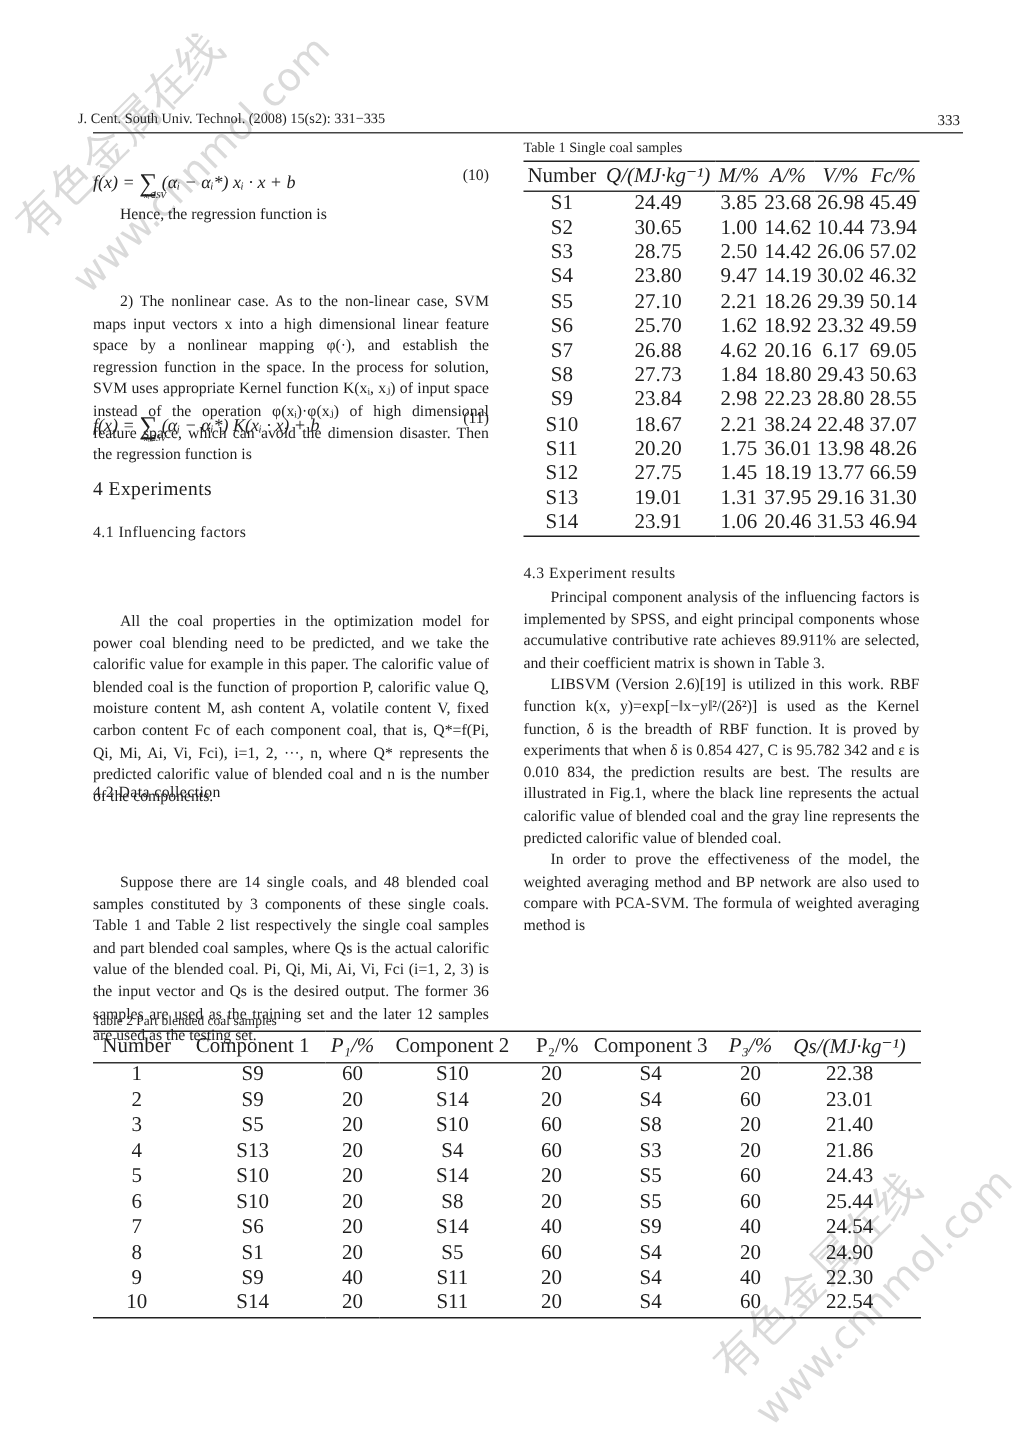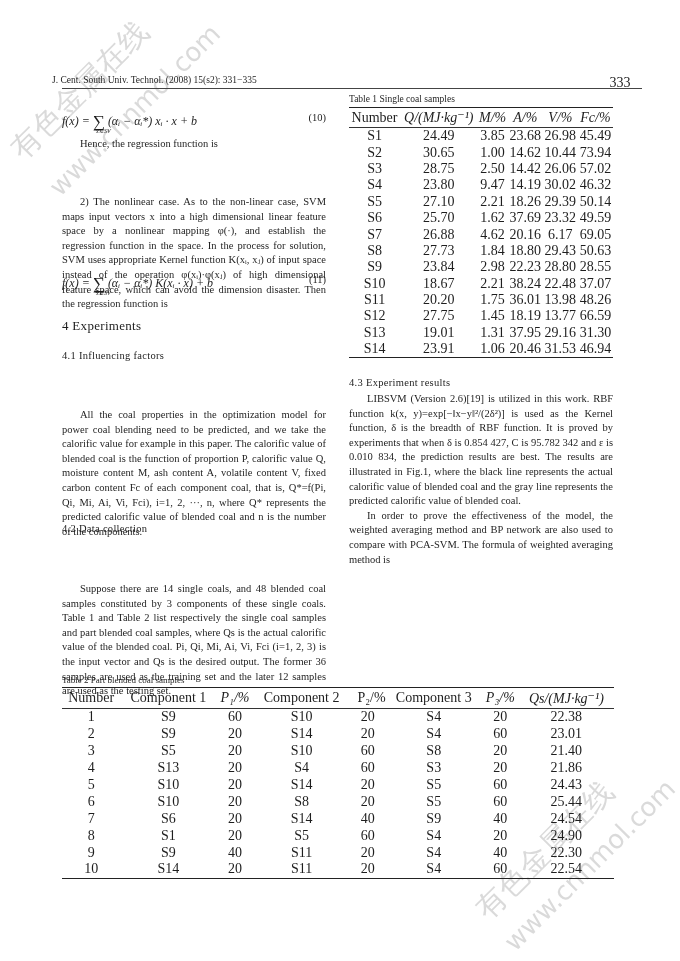--- a/index.html
+++ b/index.html
@@ -3,21 +3,21 @@
 <meta charset="utf-8">
 <style>
   html, body { margin: 0; padding: 0; background: #ffffff; }
   body {
     width: 680px; height: 961px; position: relative; overflow: hidden;
     font-family: "Liberation Serif", "DejaVu Serif", serif;
     color: #1e1e1e;
   }
   .abs { position: absolute; }
   .header-left { left: 52px; top: 75px; font-size: 9.5px; }
-  .header-right { left: 600px; top: 75px; font-size: 14px; width: 40px; text-align: center; }
+  .header-right { left: 600px; top: 75px; font-size: 10px; width: 40px; text-align: right; }
   .header-rule { left: 62px; top: 88px; width: 580px; height: 1px; background: #444; }
 
   .col { font-size: 10.5px; line-height: 14.6px; text-align: justify; }
   .left { left: 62px; width: 264px; margin-top: 44px; }
   .right { left: 349px; width: 264px; }
 
   p { margin: 0; }
   .indent { text-indent: 18px; }
 
   .eq { position: absolute; font-size: 12px; font-style: italic; }
@@ -138,21 +138,21 @@
         <td>27.10</td>
         <td>2.21</td>
         <td>18.26</td>
         <td>29.39</td>
         <td>50.14</td>
       </tr>
     <tr>
         <td>S6</td>
         <td>25.70</td>
         <td>1.62</td>
-        <td>37.69</td>
+        <td>18.92</td>
         <td>23.32</td>
         <td>49.59</td>
       </tr>
     <tr>
         <td>S7</td>
         <td>26.88</td>
         <td>4.62</td>
         <td>20.16</td>
         <td>6.17</td>
         <td>69.05</td>
@@ -211,20 +211,21 @@
         <td>1.06</td>
         <td>20.46</td>
         <td>31.53</td>
         <td>46.94</td>
       </tr>
   </tbody>
 </table>
 
 <div class="abs subsec" style="left:349px;top:377px;">4.3 Experiment results</div>
 <div class="abs col right" style="top:392px;">
+  <p class="indent">Principal component analysis of the influencing factors is implemented by SPSS, and eight principal components whose accumulative contributive rate achieves 89.911% are selected, and their coefficient matrix is shown in Table 3.</p>
   <p class="indent">LIBSVM (Version 2.6)[19] is utilized in this work. RBF function k(x, y)=exp[−‖x−y‖²/(2δ²)] is used as the Kernel function, δ is the breadth of RBF function. It is proved by experiments that when δ is 0.854 427, C is 95.782 342 and ε is 0.010 834, the prediction results are best. The results are illustrated in Fig.1, where the black line represents the actual calorific value of blended coal and the gray line represents the predicted calorific value of blended coal.</p>
   <p class="indent">In order to prove the effectiveness of the model, the weighted averaging method and BP network are also used to compare with PCA-SVM. The formula of weighted averaging method is</p>
 </div>
 
 <div class="cap" style="left:62px;top:675px;font-size:9px;">Table 2 Part blended coal samples</div>
 <table class="t2">
   <thead>
     <tr>
       <th>Number</th>
       <th>Component 1</th>

